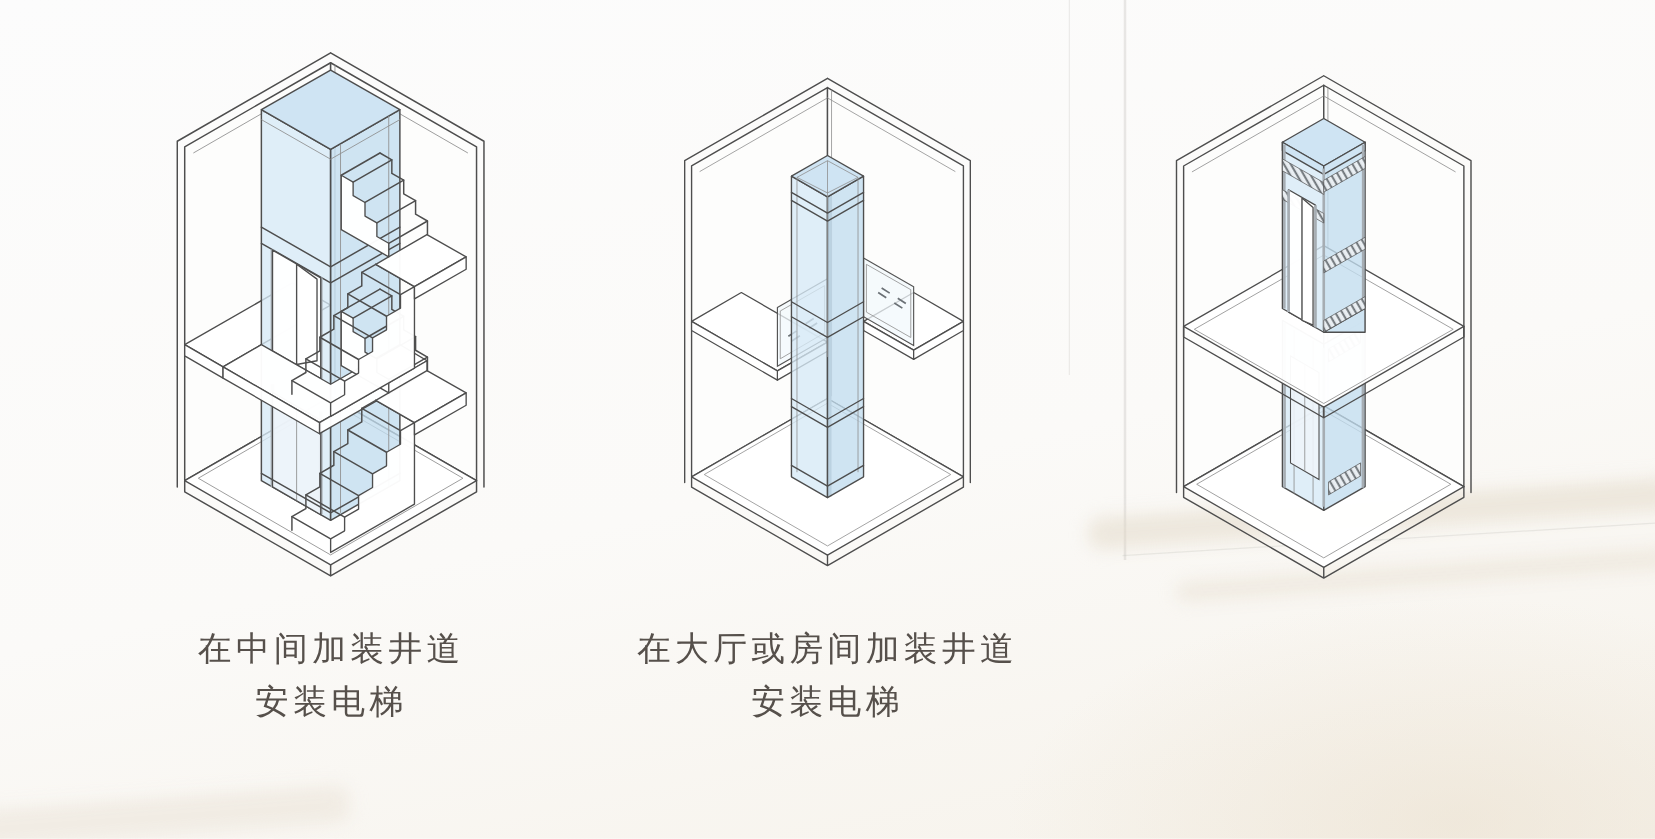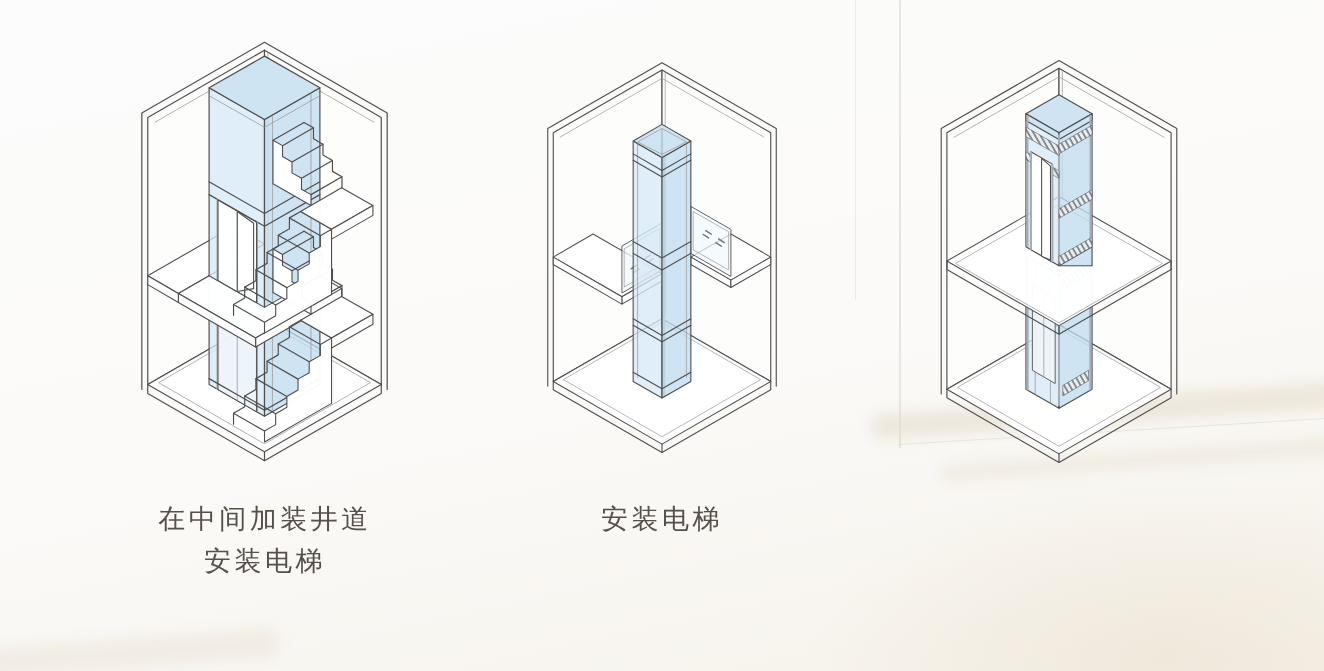--- a/index.html
+++ b/index.html
@@ -212,16 +212,17 @@
         <path class="wh" d="M121.7,111 L131,119 L131,218 L121.7,214 Z"></path>
       </g>
     </svg>
   </figure>
 
   <div class="caption" style="left:65px;top:498px;">
     <div>在中间加装井道</div>
     <div>安装电梯</div>
   </div>
   <div class="caption" style="left:462px;top:498px;">
+    <div>在大厅或房间加装井道</div>
     <div>安装电梯</div>
   </div>
 
 </div>
 
 </body></html>

